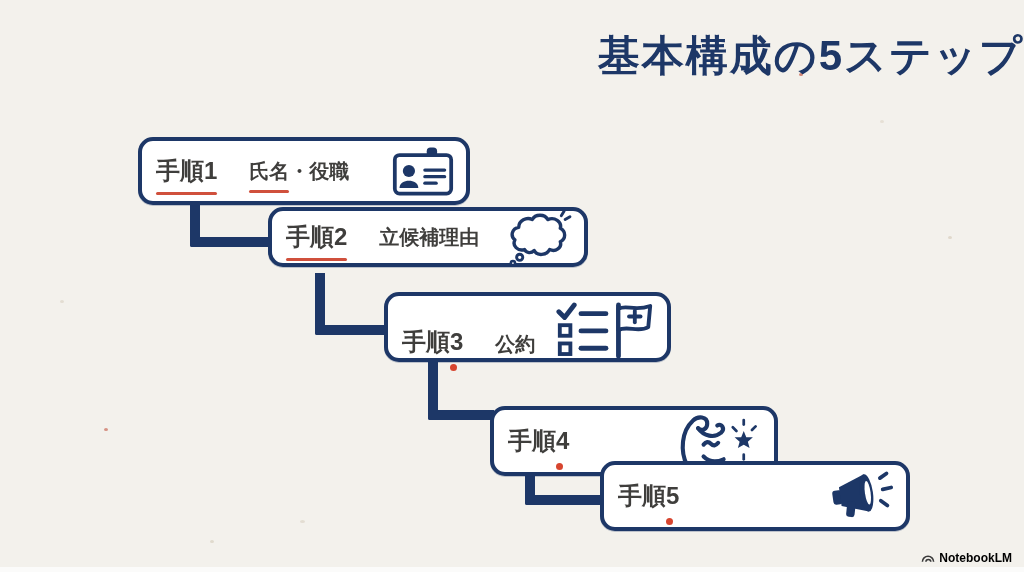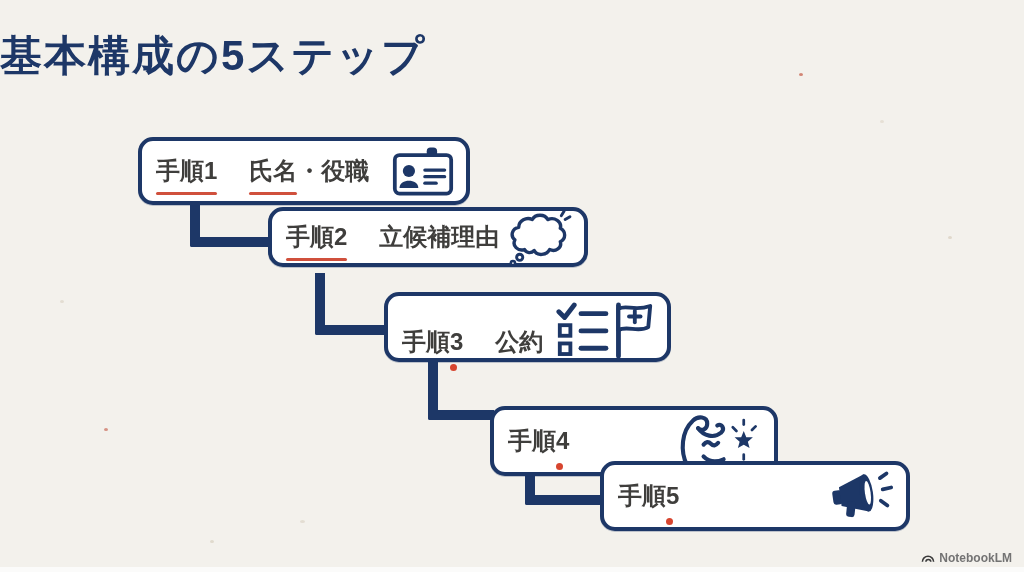--- a/index.html
+++ b/index.html
@@ -5,21 +5,21 @@
   html,body{margin:0;padding:0;}
   .canvas{
     position:relative;width:1024px;height:572px;overflow:hidden;
     background:#f3f1ec;
     font-family:"Liberation Sans","DejaVu Sans",sans-serif;
   }
   .speck{position:absolute;border-radius:50%;pointer-events:none;}
   .bottom-strip{position:absolute;left:0;bottom:0;width:100%;height:5px;background:#fbfbfa;}
 
   .title{
-    position:absolute;top:32px;left:0;width:100%;text-align:left;
+    position:absolute;top:32px;left:0;width:100%;text-align:right;
     font-size:42px;font-weight:800;color:#1d3767;letter-spacing:2px;line-height:1.15;
   }
 
   .connector{
     position:absolute;box-sizing:border-box;z-index:1;
     border-left:10px solid #1d3767;border-bottom:10px solid #1d3767;
     border-bottom-left-radius:2px;
   }
 
   .step-box{
@@ -34,33 +34,33 @@
   }
   .step-label.u::after{
     content:"";position:absolute;left:0;right:0;bottom:-8px;height:3px;
     background:#d0503c;border-radius:2px;
   }
   .num-dot{
     position:absolute;right:6px;bottom:-13px;width:7px;height:7px;
     border-radius:50%;background:#d7452f;
   }
   .topic{
-    margin-left:32px;font-size:24px;font-weight:700;color:#3f3e3c;
+    margin-left:32px;font-size:20px;font-weight:700;color:#3f3e3c;
     white-space:nowrap;display:flex;flex-shrink:0;
   }
   .topic .part{position:relative;}
   .topic .part.u::after{
     content:"";position:absolute;left:0;right:0;bottom:-8px;height:3px;
     background:#d0503c;border-radius:2px;
   }
   .icon{margin-left:auto;display:flex;align-items:center;flex-shrink:0;}
 
   .watermark{
     position:absolute;right:12px;bottom:7px;display:flex;align-items:center;gap:4px;
-    font-size:12px;font-weight:600;color:#737373;
+    font-size:12px;font-weight:600;color:#000000;
   }
 </style>
 </head>
 <body>
 
 <div class="canvas">
 
   <div class="speck" style="left:799px;top:73px;width:4px;height:3px;background:#c96a58;opacity:.8;"></div>
   <div class="speck" style="left:104px;top:428px;width:4px;height:3px;background:#c96a58;opacity:.7;"></div>
   <div class="speck" style="left:622px;top:443px;width:3px;height:3px;background:#d8b7ab;opacity:.7;"></div>

